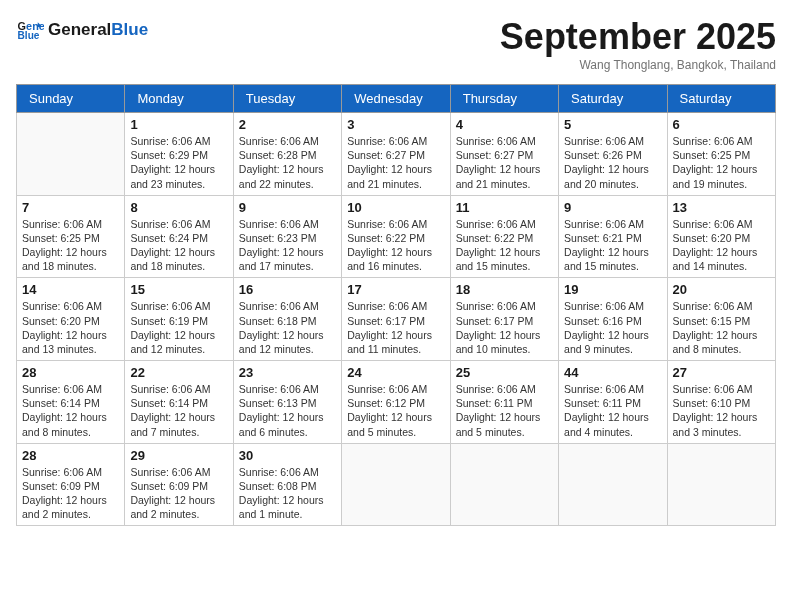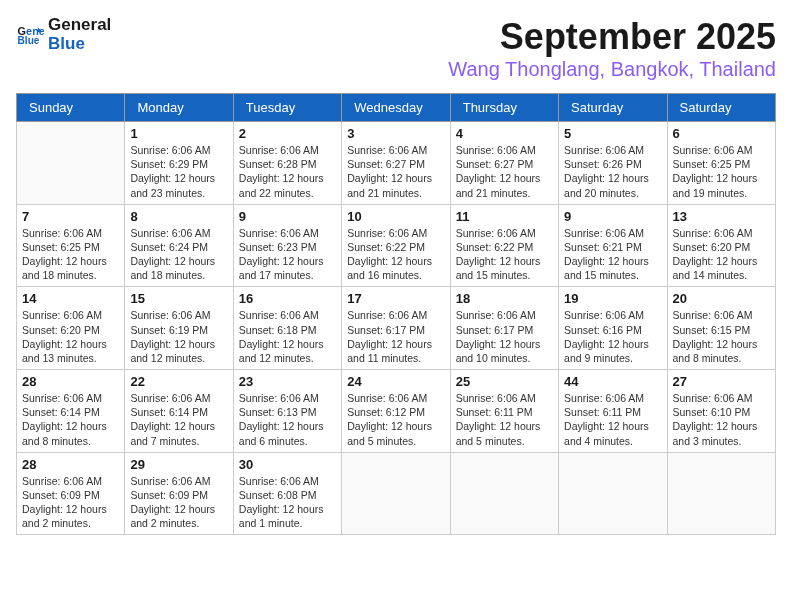--- a/index.html
+++ b/index.html
@@ -28,22 +28,22 @@
     .title-block {
       text-align: right;
       margin-left: 32px;
     }
     .month-title {
       font-size: 36px;
       font-weight: bold;
       color: #1a1a1a;
     }
     .location {
-      font-size: 20px;
-      color: #8b5cf6;
+      font-size: 12px;
+      color: #737373;
     }
     .calendar {
       width: 100%;
       border-collapse: collapse;
       font-size: 11px;
     }
     .calendar th {
       background-color: #1565c0;
       color: #fff;
       padding: 6px 12px;
@@ -78,21 +78,21 @@
 <body>
 
 <div class="header">
   <div class="logo">
     <svg class="logo-icon" viewBox="0 0 36 36">
       <text x="2" y="18" font-size="14" font-weight="bold" fill="#1a1a1a">G</text>
       <text x="13" y="18" font-size="14" font-weight="bold" fill="#1565c0">eneral</text>
       <polygon points="28,8 34,14 28,14" fill="#1565c0"></polygon>
       <text x="2" y="30" font-size="13" font-weight="bold" fill="#1565c0">Blue</text>
     </svg>
-    <div style="display:flex;flex-direction:column;line-height:1.1;">
+    <div style="display:flex;flex-direction:row;line-height:1.1;">
       <span style="font-size:17px;font-weight:bold;color:#1a1a1a;">General</span>
       <span style="font-size:17px;font-weight:bold;color:#1565c0;">Blue</span>
     </div>
   </div>
   <div class="title-block">
     <div class="month-title">September 2025</div>
     <div class="location">Wang Thonglang, Bangkok, Thailand</div>
   </div>
 </div>
 

